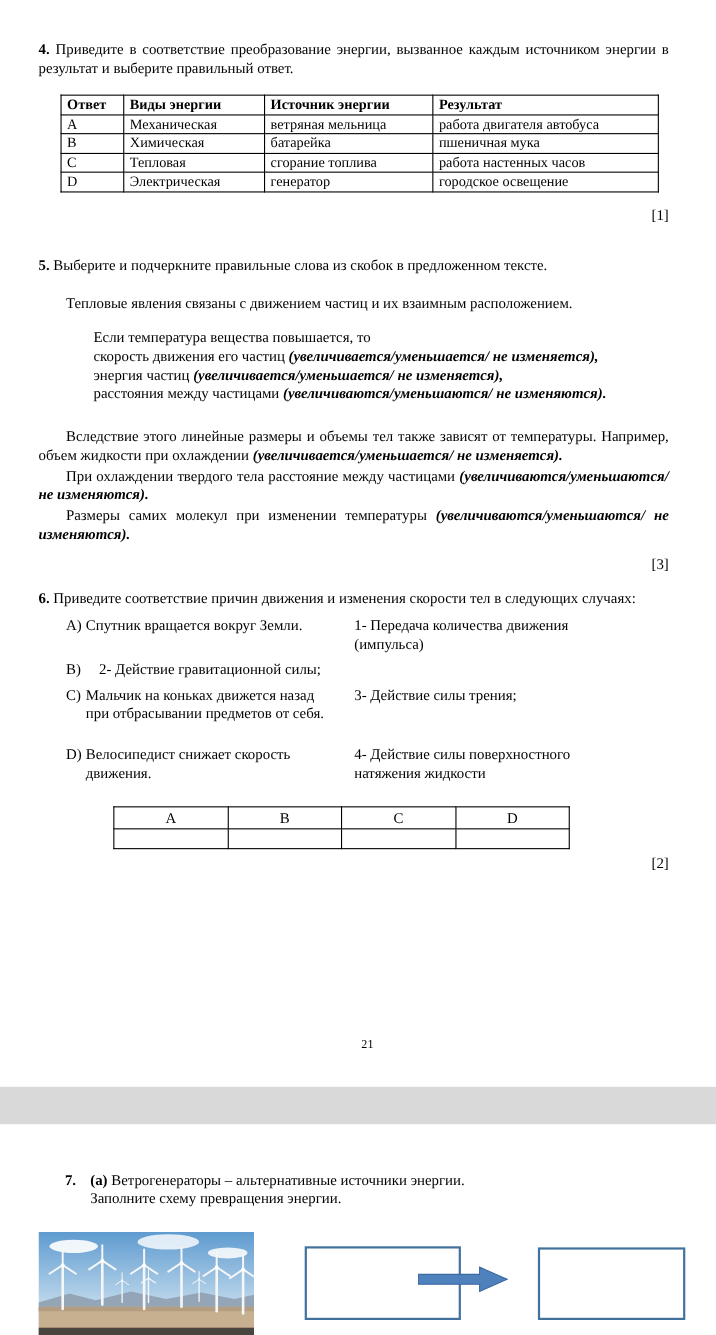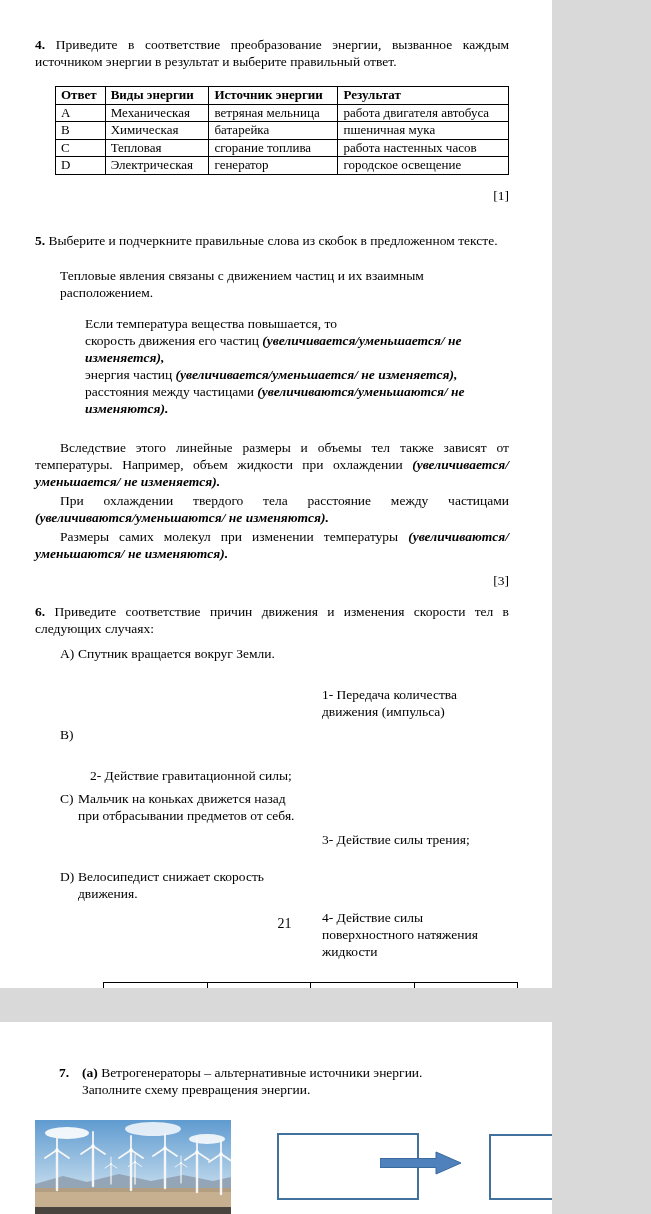--- a/index.html
+++ b/index.html
@@ -6,21 +6,21 @@
   html,body { width:651px; }
   body {
     height:1214px;
     background:#d9d9d9;
     font-family:"Liberation Serif","DejaVu Serif",serif;
     font-size:13.5px;
     line-height:17px;
     color:#000;
     overflow:hidden;
   }
-  .page { background:#ffffff; width:552px; }
+  .page { background:#ffffff; width:651px; }
   .page1 { height:988px; padding:36px 43px 0 35px; position:relative; overflow:hidden; }
   .page-gap { height:34px; }
   .page2 { height:192px; position:relative; overflow:hidden; padding:42px 0 0 59px; }
 
   .jtext { text-align:justify; }
   .qnum { font-weight:bold; }
   .bi { font-weight:bold; font-style:italic; }
   .mark { text-align:right; }
 
   
@@ -39,27 +39,27 @@
   .par { margin-top:2px; text-indent:25px; text-align:justify; }
   .par-first { margin-top:22px; }
   .m1 { margin-top:2px; }
   .m3 { margin-top:10px; }
   .m2 { margin-top:4px; }
 
   
   .q6-head { margin-top:14px; }
   .q6-items { margin-top:8px; }
   .item { display:grid; grid-template-columns:18px 232px 1fr; padding-left:25px; margin-top:6px; }
-  .item .iright { padding-left:12px; max-width:242px;margin-top:41px; }
+  .item .iright { padding-left:12px; max-width:242px; }
   table.t6 { border-collapse:collapse; margin:22px 0 0 68px; width:415px; table-layout:fixed; }
   table.t6 th, table.t6 td { border:1px solid #000; text-align:center; font-weight:normal; font-size:13.5px; }
   table.t6 th { height:20px; }
   table.t6 td { height:18px; }
 
-  .pagenum { position:absolute; left:0; right:0; bottom:56px; text-align:center; font-size:14px;padding-left:17px; }
+  .pagenum { position:absolute; left:0; right:0; bottom:29px; text-align:center; font-size:11px;padding-left:17px; }
 
   
   .q7line1 b.qn { display:inline-block; width:23px; }
   .q7line2 { margin-left:23px; }
   .photo { position:absolute; left:35px; top:98px; width:196px; height:94px; display:block; }
   .scheme-box { position:absolute; background:#fff; border:2px solid #41719c; }
   .box1 { left:277px; top:111px; width:142px; height:67px; }
   .box2 { left:489px; top:112px; width:134px; height:66px; }
   .flow-arrow { position:absolute; left:380px; top:129px; z-index:3; }
 </style>

